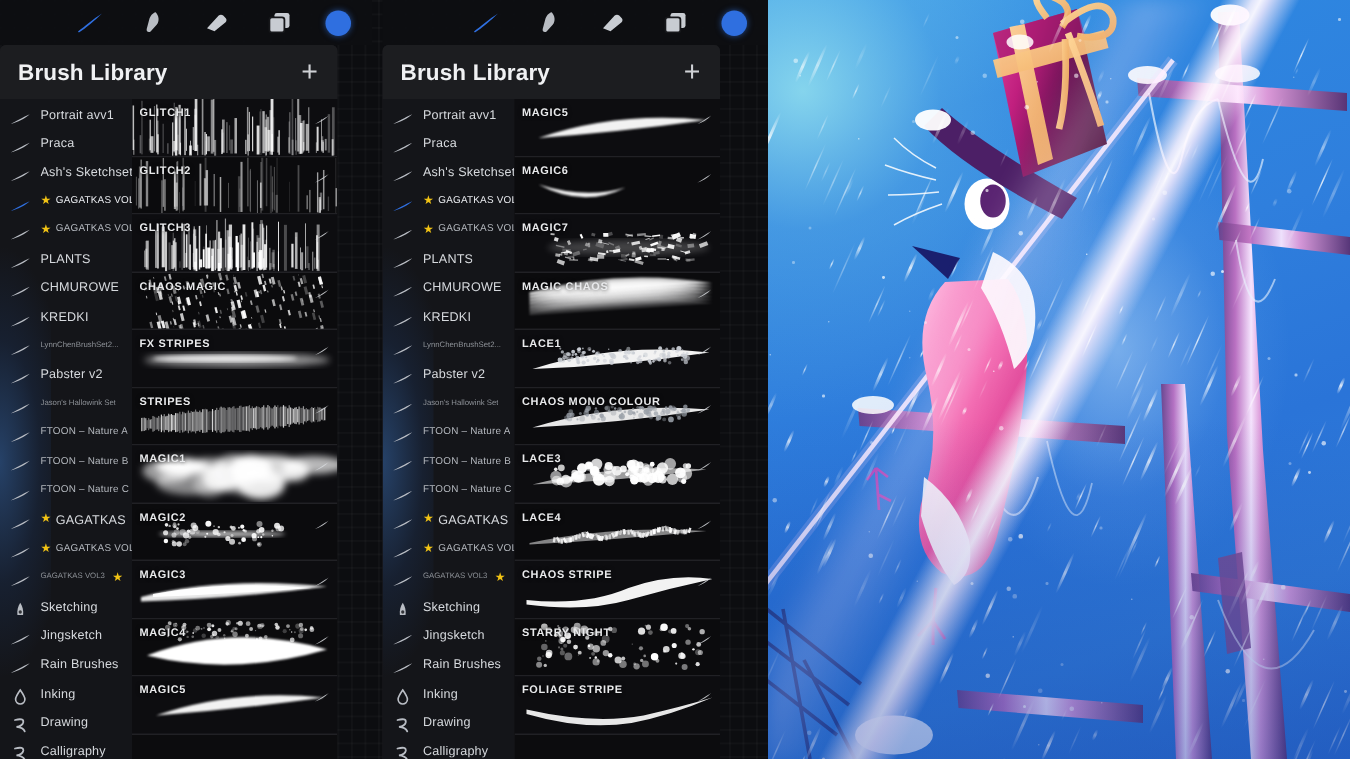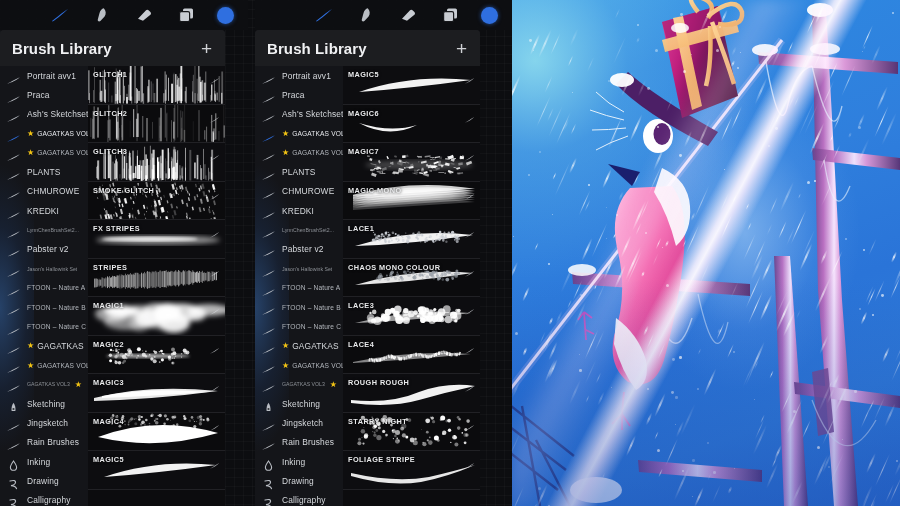--- a/index.html
+++ b/index.html
@@ -1324,21 +1324,21 @@
               <rect x="46.9" y="34.9" width="1.0" height="2.5" fill="#fff" opacity="0.30" transform="rotate(-14 46.9 34.9)"></rect>
               <rect x="99.2" y="37.4" width="1.1" height="2.9" fill="#fff" opacity="0.78" transform="rotate(-14 99.2 37.4)"></rect>
               <rect x="42.0" y="14.9" width="1.1" height="2.8" fill="#fff" opacity="0.68" transform="rotate(-14 42.0 14.9)"></rect>
               <rect x="75.3" y="37.3" width="1.3" height="3.4" fill="#fff" opacity="0.44" transform="rotate(-14 75.3 37.3)"></rect>
               <rect x="126.2" y="8.4" width="0.7" height="1.9" fill="#fff" opacity="0.82" transform="rotate(-14 126.2 8.4)"></rect>
               <rect x="36.0" y="16.5" width="2.1" height="5.4" fill="#fff" opacity="0.95" transform="rotate(-14 36.0 16.5)"></rect>
               <rect x="72.4" y="25.7" width="2.0" height="5.1" fill="#fff" opacity="0.90" transform="rotate(-14 72.4 25.7)"></rect>
               <rect x="67.9" y="11.9" width="0.4" height="1.1" fill="#fff" opacity="0.83" transform="rotate(-14 67.9 11.9)"></rect>
               <rect x="92.9" y="8.2" width="0.6" height="1.5" fill="#fff" opacity="0.56" transform="rotate(-14 92.9 8.2)"></rect>
             </svg>
-            <div class="brush-name">SMOKE GLITCH</div>
+            <div class="brush-name">CHAOS MAGIC</div>
             <div class="brush-pen"><svg width="11" height="8" viewBox="0 0 11 8">
     <path d="M.8 6.8 C3 5.6 7 3 10.2 1 C8 3.4 4 5.9 .8 6.8 Z" fill="#d7dade"></path>
               </svg></div>
           </div>
           <div class="brush-item">
             <svg class="brush-art" viewBox="0 0 137 38" preserveAspectRatio="none">
     <defs>
       <filter id="b1">
                   <feGaussianBlur stdDeviation=".7"></feGaussianBlur>
                 </filter>
@@ -2075,21 +2075,21 @@
                 </filter>
     </defs>
               <path d="M10 26.0 Q70 10.0 132 20.0 Q70 24.0 10 28.0 Z" fill="#fff" opacity="0.20" filter="url(#b1)"></path>
               <path d="M10 23.8 Q70 7.8 132 17.8 Q70 21.8 10 25.8 Z" fill="#fff" opacity="0.30" filter="url(#b1)"></path>
               <path d="M10 21.6 Q70 5.6 132 15.6 Q70 19.6 10 23.6 Z" fill="#fff" opacity="0.40" filter="url(#b1)"></path>
               <path d="M10 19.4 Q70 3.4 132 13.4 Q70 17.4 10 21.4 Z" fill="#fff" opacity="0.50" filter="url(#b1)"></path>
               <path d="M10 17.2 Q70 1.2 132 11.2 Q70 15.2 10 19.2 Z" fill="#fff" opacity="0.60" filter="url(#b1)"></path>
               <path d="M10 15.0 Q70 -1.0 132 9.0 Q70 13.0 10 17.0 Z" fill="#fff" opacity="0.70" filter="url(#b1)"></path>
               <path d="M10 12.8 Q70 -3.2 132 6.8 Q70 10.8 10 14.8 Z" fill="#fff" opacity="0.80" filter="url(#b1)"></path>
             </svg>
-            <div class="brush-name">MAGIC MONO</div>
+            <div class="brush-name">MAGIC CHAOS</div>
             <div class="brush-pen"><svg width="11" height="8" viewBox="0 0 11 8">
     <path d="M.8 6.8 C3 5.6 7 3 10.2 1 C8 3.4 4 5.9 .8 6.8 Z" fill="#d7dade"></path>
               </svg></div>
           </div>
           <div class="brush-item">
             <svg class="brush-art" viewBox="0 0 137 38" preserveAspectRatio="none">
     <defs>
       <filter id="b1">
                   <feGaussianBlur stdDeviation=".7"></feGaussianBlur>
                 </filter>
@@ -2495,21 +2495,21 @@
                 </filter>
       <filter id="b2">
                   <feGaussianBlur stdDeviation="1.4"></feGaussianBlur>
                 </filter>
       <filter id="b3">
                   <feGaussianBlur stdDeviation="2.6"></feGaussianBlur>
                 </filter>
     </defs>
               <path d="M8 26 Q48 30 76 18 Q104 8 132 12 Q104 18 76 26 Q48 34 8 29 Z" fill="#fff" opacity=".95"></path>
             </svg>
-            <div class="brush-name">ROUGH ROUGH</div>
+            <div class="brush-name">CHAOS STRIPE</div>
             <div class="brush-pen"><svg width="11" height="8" viewBox="0 0 11 8">
     <path d="M.8 6.8 C3 5.6 7 3 10.2 1 C8 3.4 4 5.9 .8 6.8 Z" fill="#d7dade"></path>
               </svg></div>
           </div>
           <div class="brush-item">
             <svg class="brush-art" viewBox="0 0 137 38" preserveAspectRatio="none">
     <defs>
       <filter id="b1">
                   <feGaussianBlur stdDeviation=".7"></feGaussianBlur>
                 </filter>

